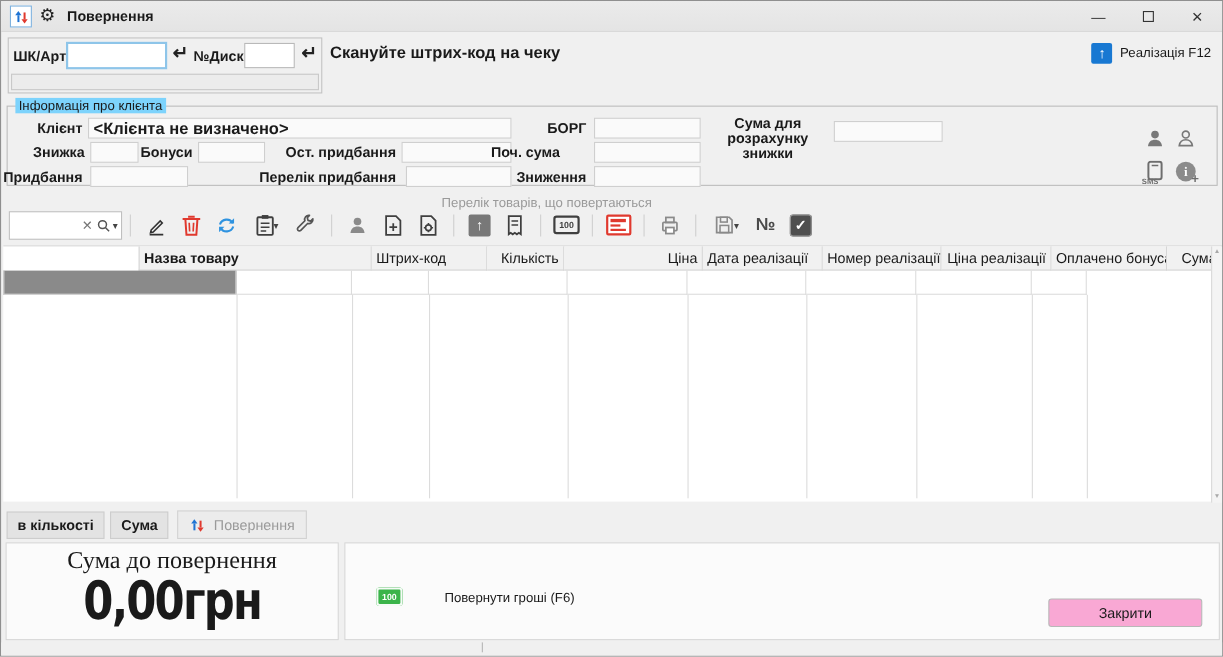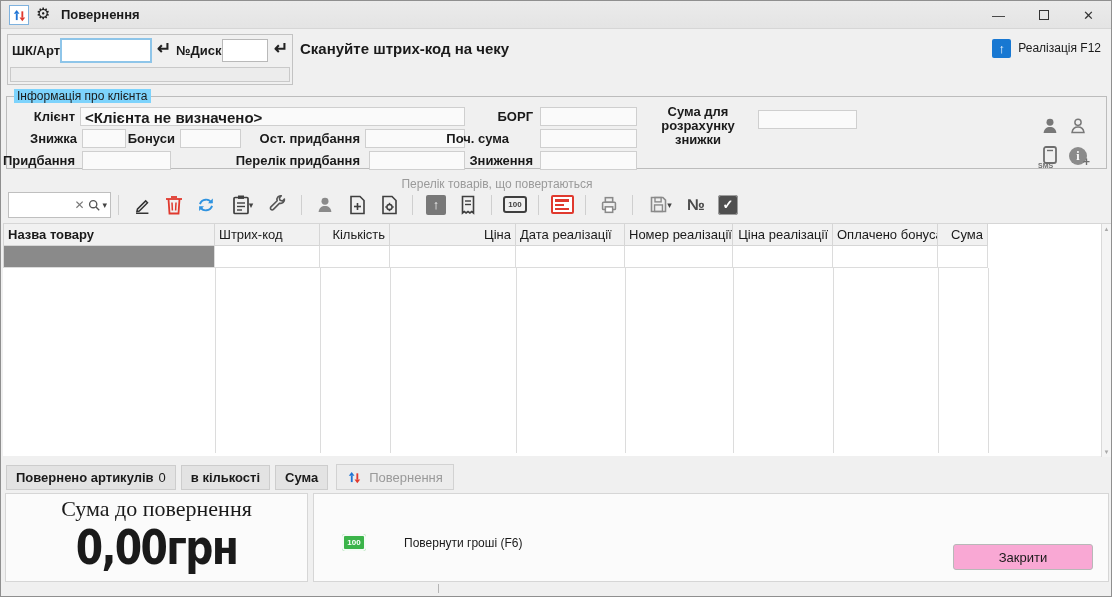--- a/index.html
+++ b/index.html
@@ -55,21 +55,21 @@
   .upload-sq { width:20px; height:20px; background:#787878; border-radius:2px; color:#fff; font-weight:bold; font-size:13px; display:flex; align-items:center; justify-content:center; }
   .banknote { width:24px; height:17px; border:2px solid #3f3f3f; border-radius:3px; display:flex; align-items:center; justify-content:center; font-size:8px; font-weight:bold; color:#3f3f3f; }
   .redlines { width:23px; height:19px; border:2px solid #e0392e; border-radius:2px; background:#fff; padding:2px 2px; display:flex; flex-direction:column; gap:2px; }
   .redlines i { display:block; height:3px; background:#e0392e; }
   .redlines i.b1 { width:14px; height:4px; } .redlines i.b2 { width:9px; } .redlines i.b3 { width:14px; }
   .numero { font-size:16px; font-weight:bold; color:#4a4a4a; }
   .checkicon { width:20px; height:20px; background:#4f4f4f; border-radius:3px; color:#fff; font-size:13px; font-weight:bold; display:flex; align-items:center; justify-content:center; box-shadow:inset 0 0 0 1px #9e9e9e; }
 
   
   .table { position:absolute; left:2px; top:222px; width:1108px; height:233px; background:#fff; border-top:1px solid #d6d6d6; }
-  .thead { display:flex; height:22px; }
+  .thead { display:flex; height:22px;justify-content:flex-end; }
   .th { background:#f1f1f1; border-right:1px solid #d6d6d6; border-bottom:1px solid #d6d6d6; font-size:13px; line-height:21px; padding:0 4px; white-space:nowrap; overflow:hidden; }
   .th.first { font-weight:bold; border-left:1px solid #d6d6d6; }
   .th.r { text-align:right; }
   .trow { display:flex; height:22px; }
   .td { border-right:1px solid #dcdcdc; border-bottom:1px solid #dcdcdc; }
   .td.sel { background:#8a8a8a; border-left:1px solid #d6d6d6; }
   .c0{width:212px}.c1{width:105px}.c2{width:70px}.c3{width:126px}.c4{width:109px}.c5{width:108px}.c6{width:100px}.c7{width:105px}.c8{width:50px}
   .vline { position:absolute; top:44px; bottom:3px; width:1px; background:#dcdcdc; }
   .vscroll { position:absolute; right:0; top:0; width:10px; height:233px; background:#f4f4f4; border-left:1px solid #d9d9d9; display:flex; flex-direction:column; justify-content:space-between; align-items:center; }
   .vscroll span { font-size:6px; color:#a9a9a9; padding:2px 0; }
@@ -356,24 +356,20 @@
     <div class="vline" style="left:830px;"></div>
     <div class="vline" style="left:935px;"></div>
     <div class="vline" style="left:985px;"></div>
     <div class="vscroll">
       <span>▲</span>
       <span>▼</span>
     </div>
   </div>
 
   <div class="statusbar">
-    <div class="st-box">
-      <span>Повернено артикулів</span>
-      <span class="st-count">0</span>
-    </div>
     <div class="st-box">в кількості</div>
     <div class="st-box">Сума</div>
     <div class="st-tab">
       <svg width="15" height="15" viewBox="0 0 18 18">
         <polygon points="2.2,7 9,7 5.6,2.5" fill="#1f74d4"></polygon>
           <rect x="4.6" y="7" width="2.2" height="7.5" fill="#1f74d4"></rect>
         <polygon points="9,11.5 15.8,11.5 12.4,16" fill="#e0392e"></polygon>
           <rect x="11.3" y="4" width="2.2" height="7.5" fill="#e0392e"></rect>
       </svg>
       <span class="st-tab-label">Повернення</span>

